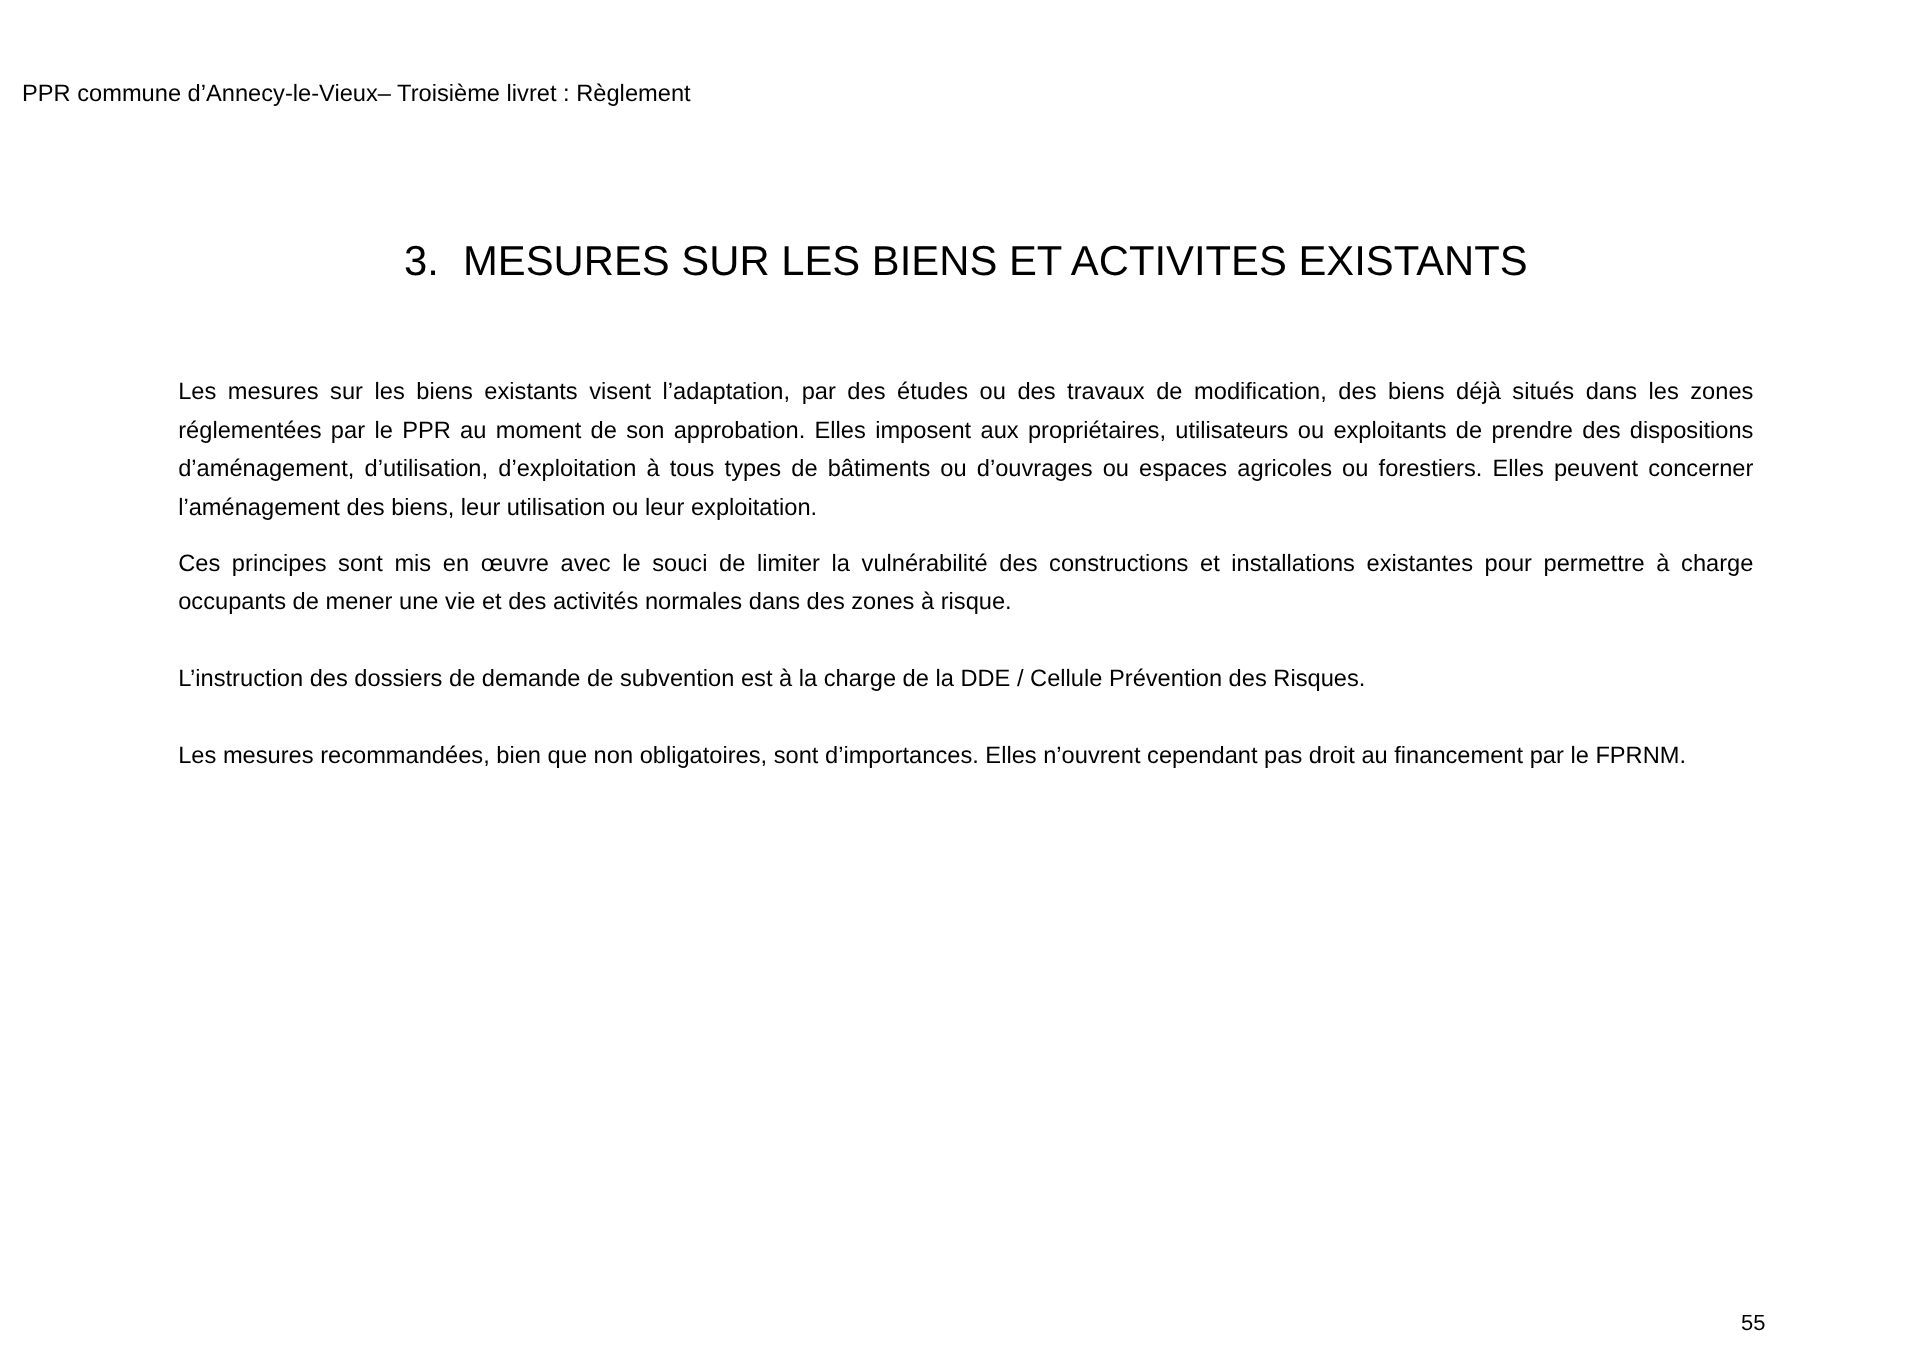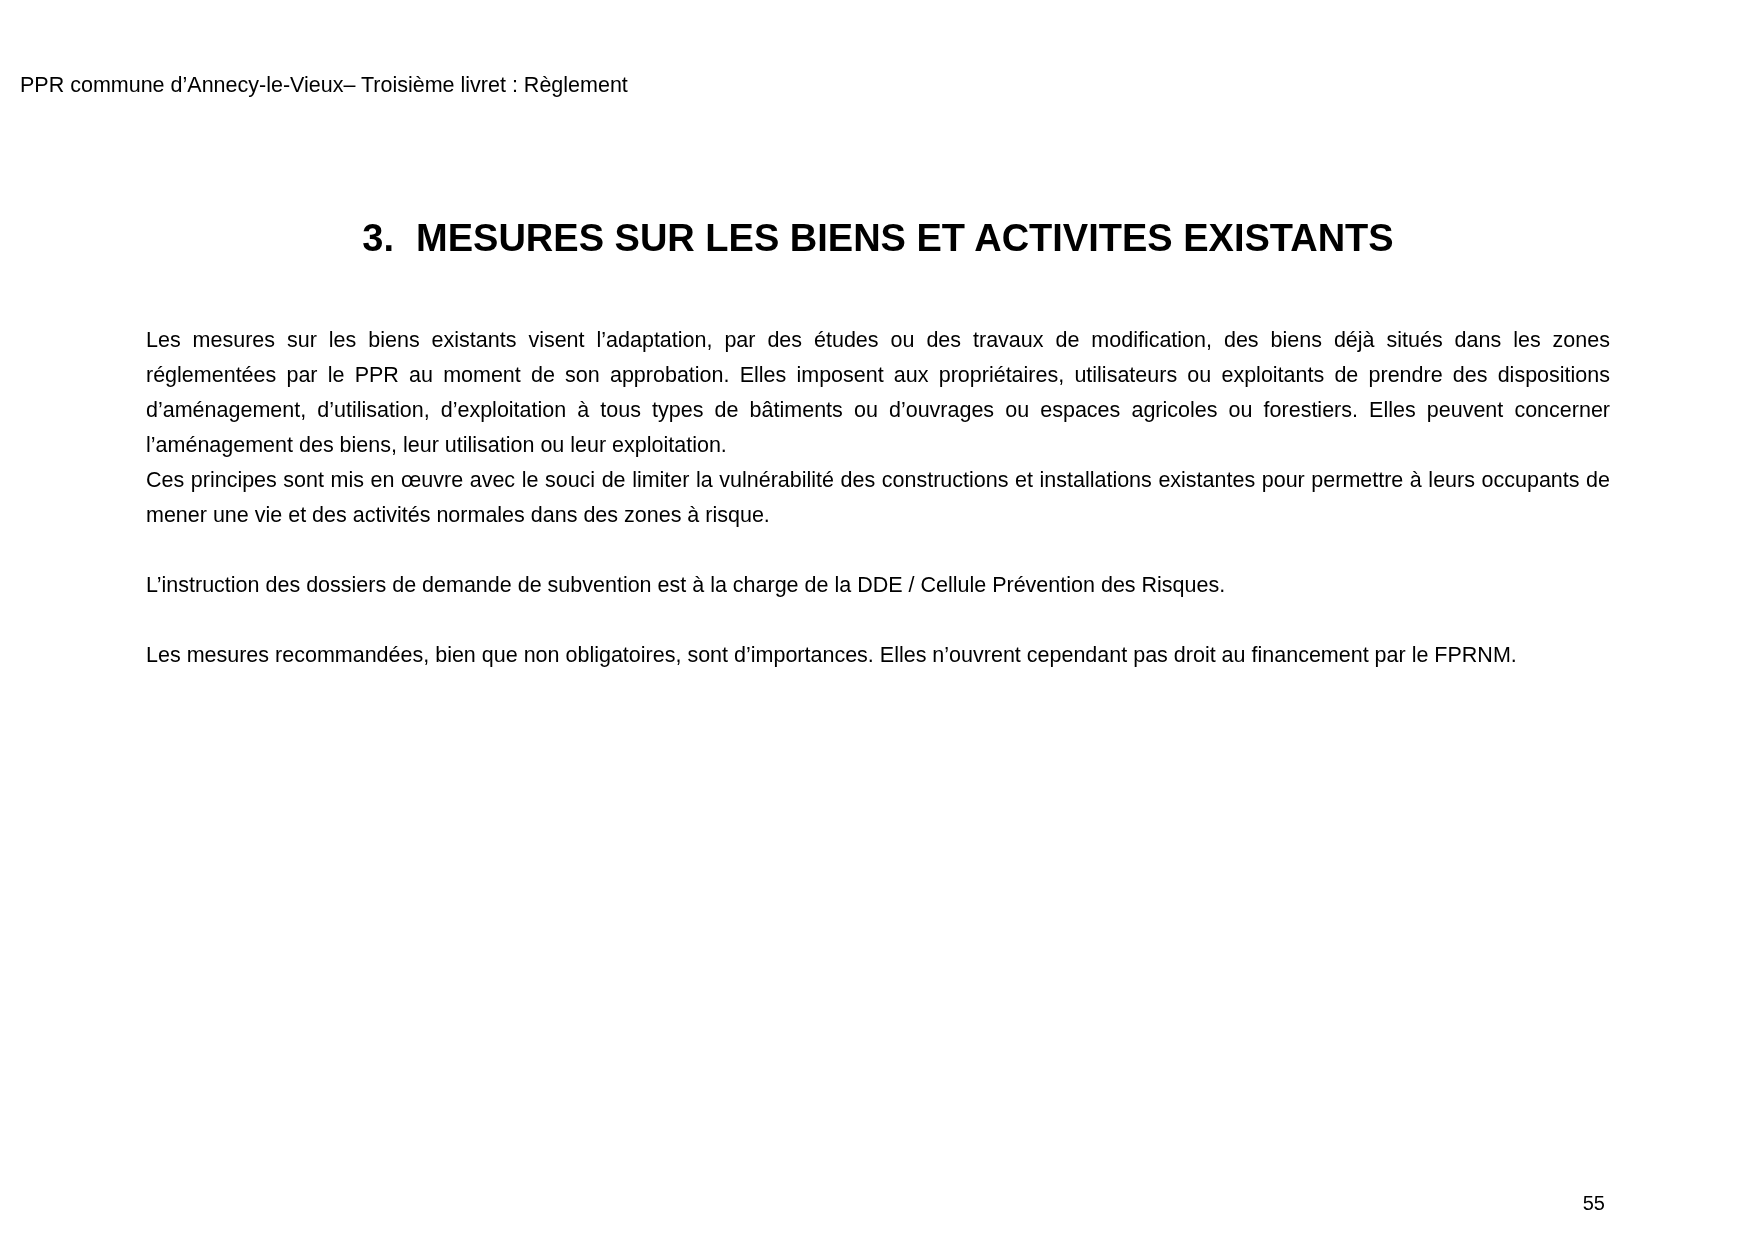--- a/index.html
+++ b/index.html
@@ -27,38 +27,38 @@
     margin-left: 20px;
   }
   .section-heading {
     position: absolute;
     top: 216px;
     left: 146px;
     width: 1464px;
     margin: 0;
     text-align: center;
     font-size: 38px;
-    font-weight: bold;
+    font-weight: normal;
     line-height: 44px;
     white-space: nowrap;
   }
   .section-heading .title-num {
     margin-right: 22px;
   }
   .body-text {
     position: absolute;
     top: 323px;
     left: 146px;
     width: 1464px;
     font-size: 21.5px;
     line-height: 35px;
     text-align: justify;
   }
   .para {
-    margin: 0;
+    margin: 16px;
     padding: 0;
   }
   .para.spaced {
     margin-top: 35px;
   }
   .page-number {
     position: absolute;
     top: 1190px;
     right: 149px;
     font-size: 20px;
@@ -72,20 +72,20 @@
 <div class="page">
 
   <div class="running-header">PPR commune d’Annecy-le-Vieux– Troisième livret : Règlement</div>
 
   <h1 class="section-heading">
     <span class="title-num">3.</span><span class="title-text">MESURES SUR LES BIENS ET ACTIVITES EXISTANTS</span>
   </h1>
 
   <div class="body-text">
     <p class="para">Les mesures sur les biens existants visent l’adaptation, par des études ou des travaux de modification, des biens déjà situés dans les zones réglementées par le PPR au moment de son approbation. Elles imposent aux propriétaires, utilisateurs ou exploitants de prendre des dispositions d’aménagement, d’utilisation, d’exploitation à tous types de bâtiments ou d’ouvrages ou espaces agricoles ou forestiers. Elles peuvent concerner l’aménagement des biens, leur utilisation ou leur exploitation.</p>
-    <p class="para">Ces principes sont mis en œuvre avec le souci de limiter la vulnérabilité des constructions et installations existantes pour permettre à leurs occupants de mener une vie et des activités normales dans des zones à risque.</p>
+    <p class="para">Ces principes sont mis en œuvre avec le souci de limiter la vulnérabilité des constructions et installations existantes pour permettre à charge occupants de mener une vie et des activités normales dans des zones à risque.</p>
     <p class="para spaced">L’instruction des dossiers de demande de subvention est à la charge de la DDE / Cellule Prévention des Risques.</p>
     <p class="para spaced">Les mesures recommandées, bien que non obligatoires, sont d’importances. Elles n’ouvrent cependant pas droit au financement par le FPRNM.</p>
   </div>
 
   <div class="page-number">55</div>
 
 </div>
 
 </body></html>

